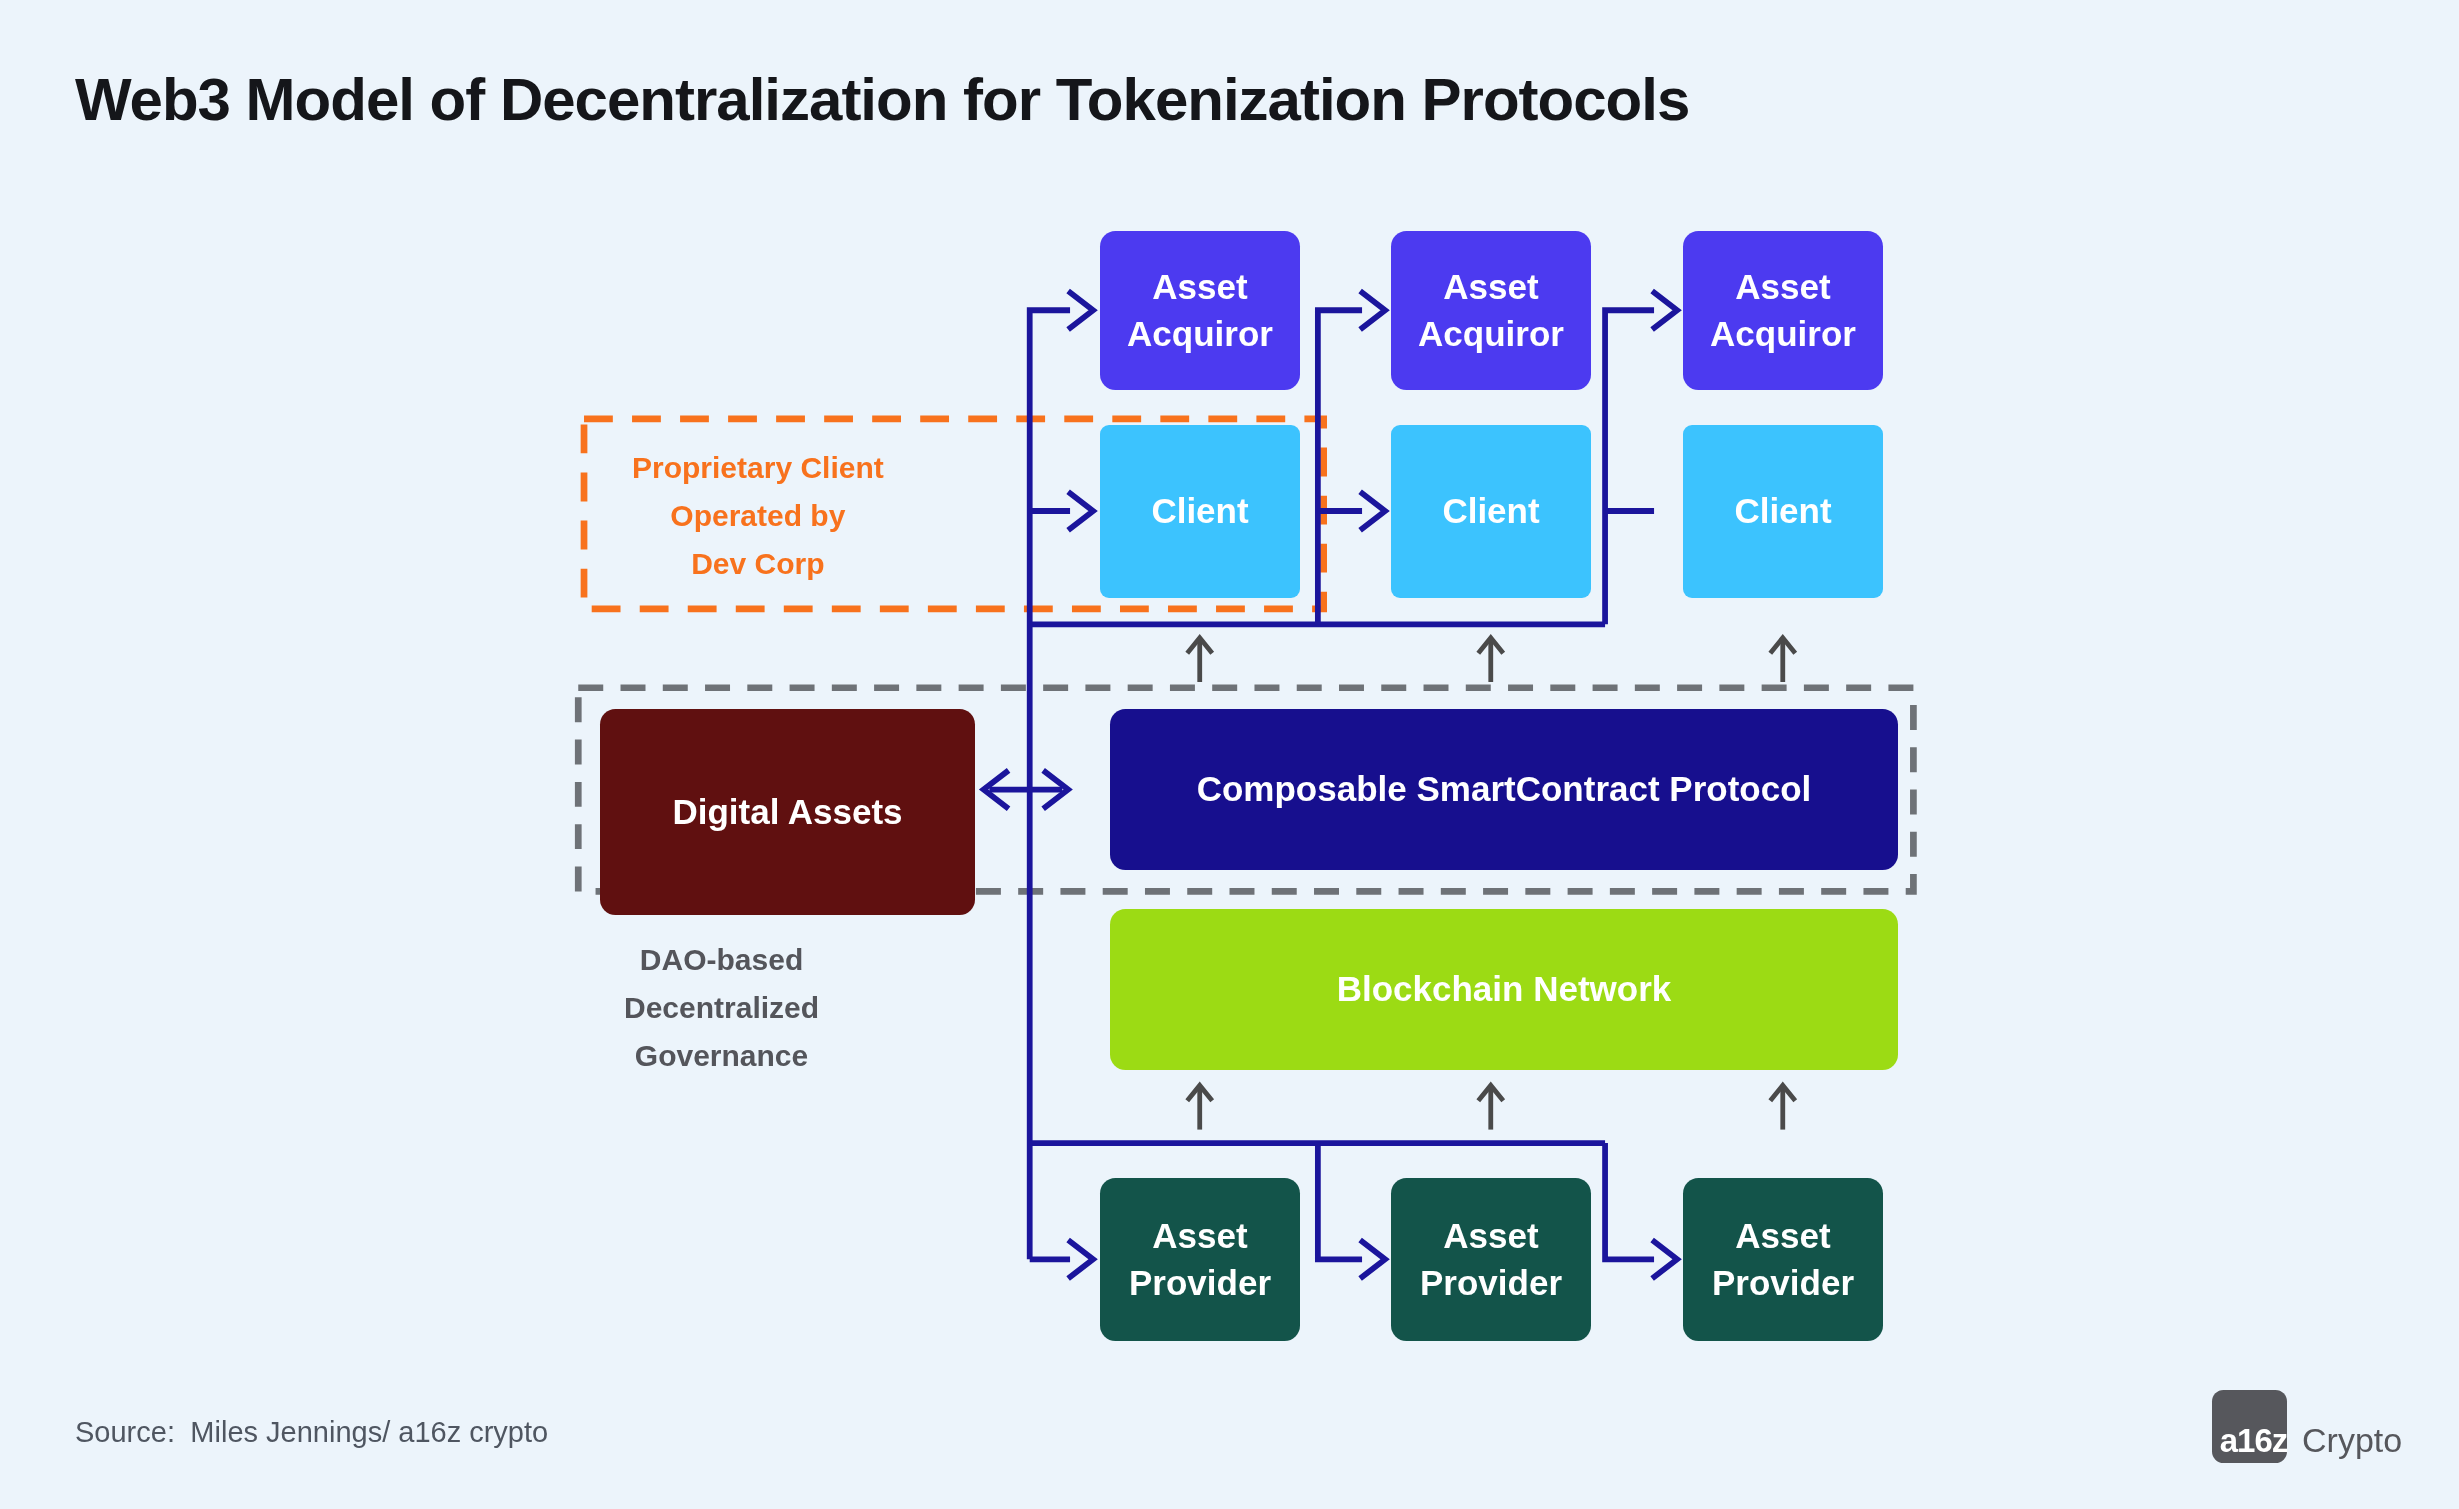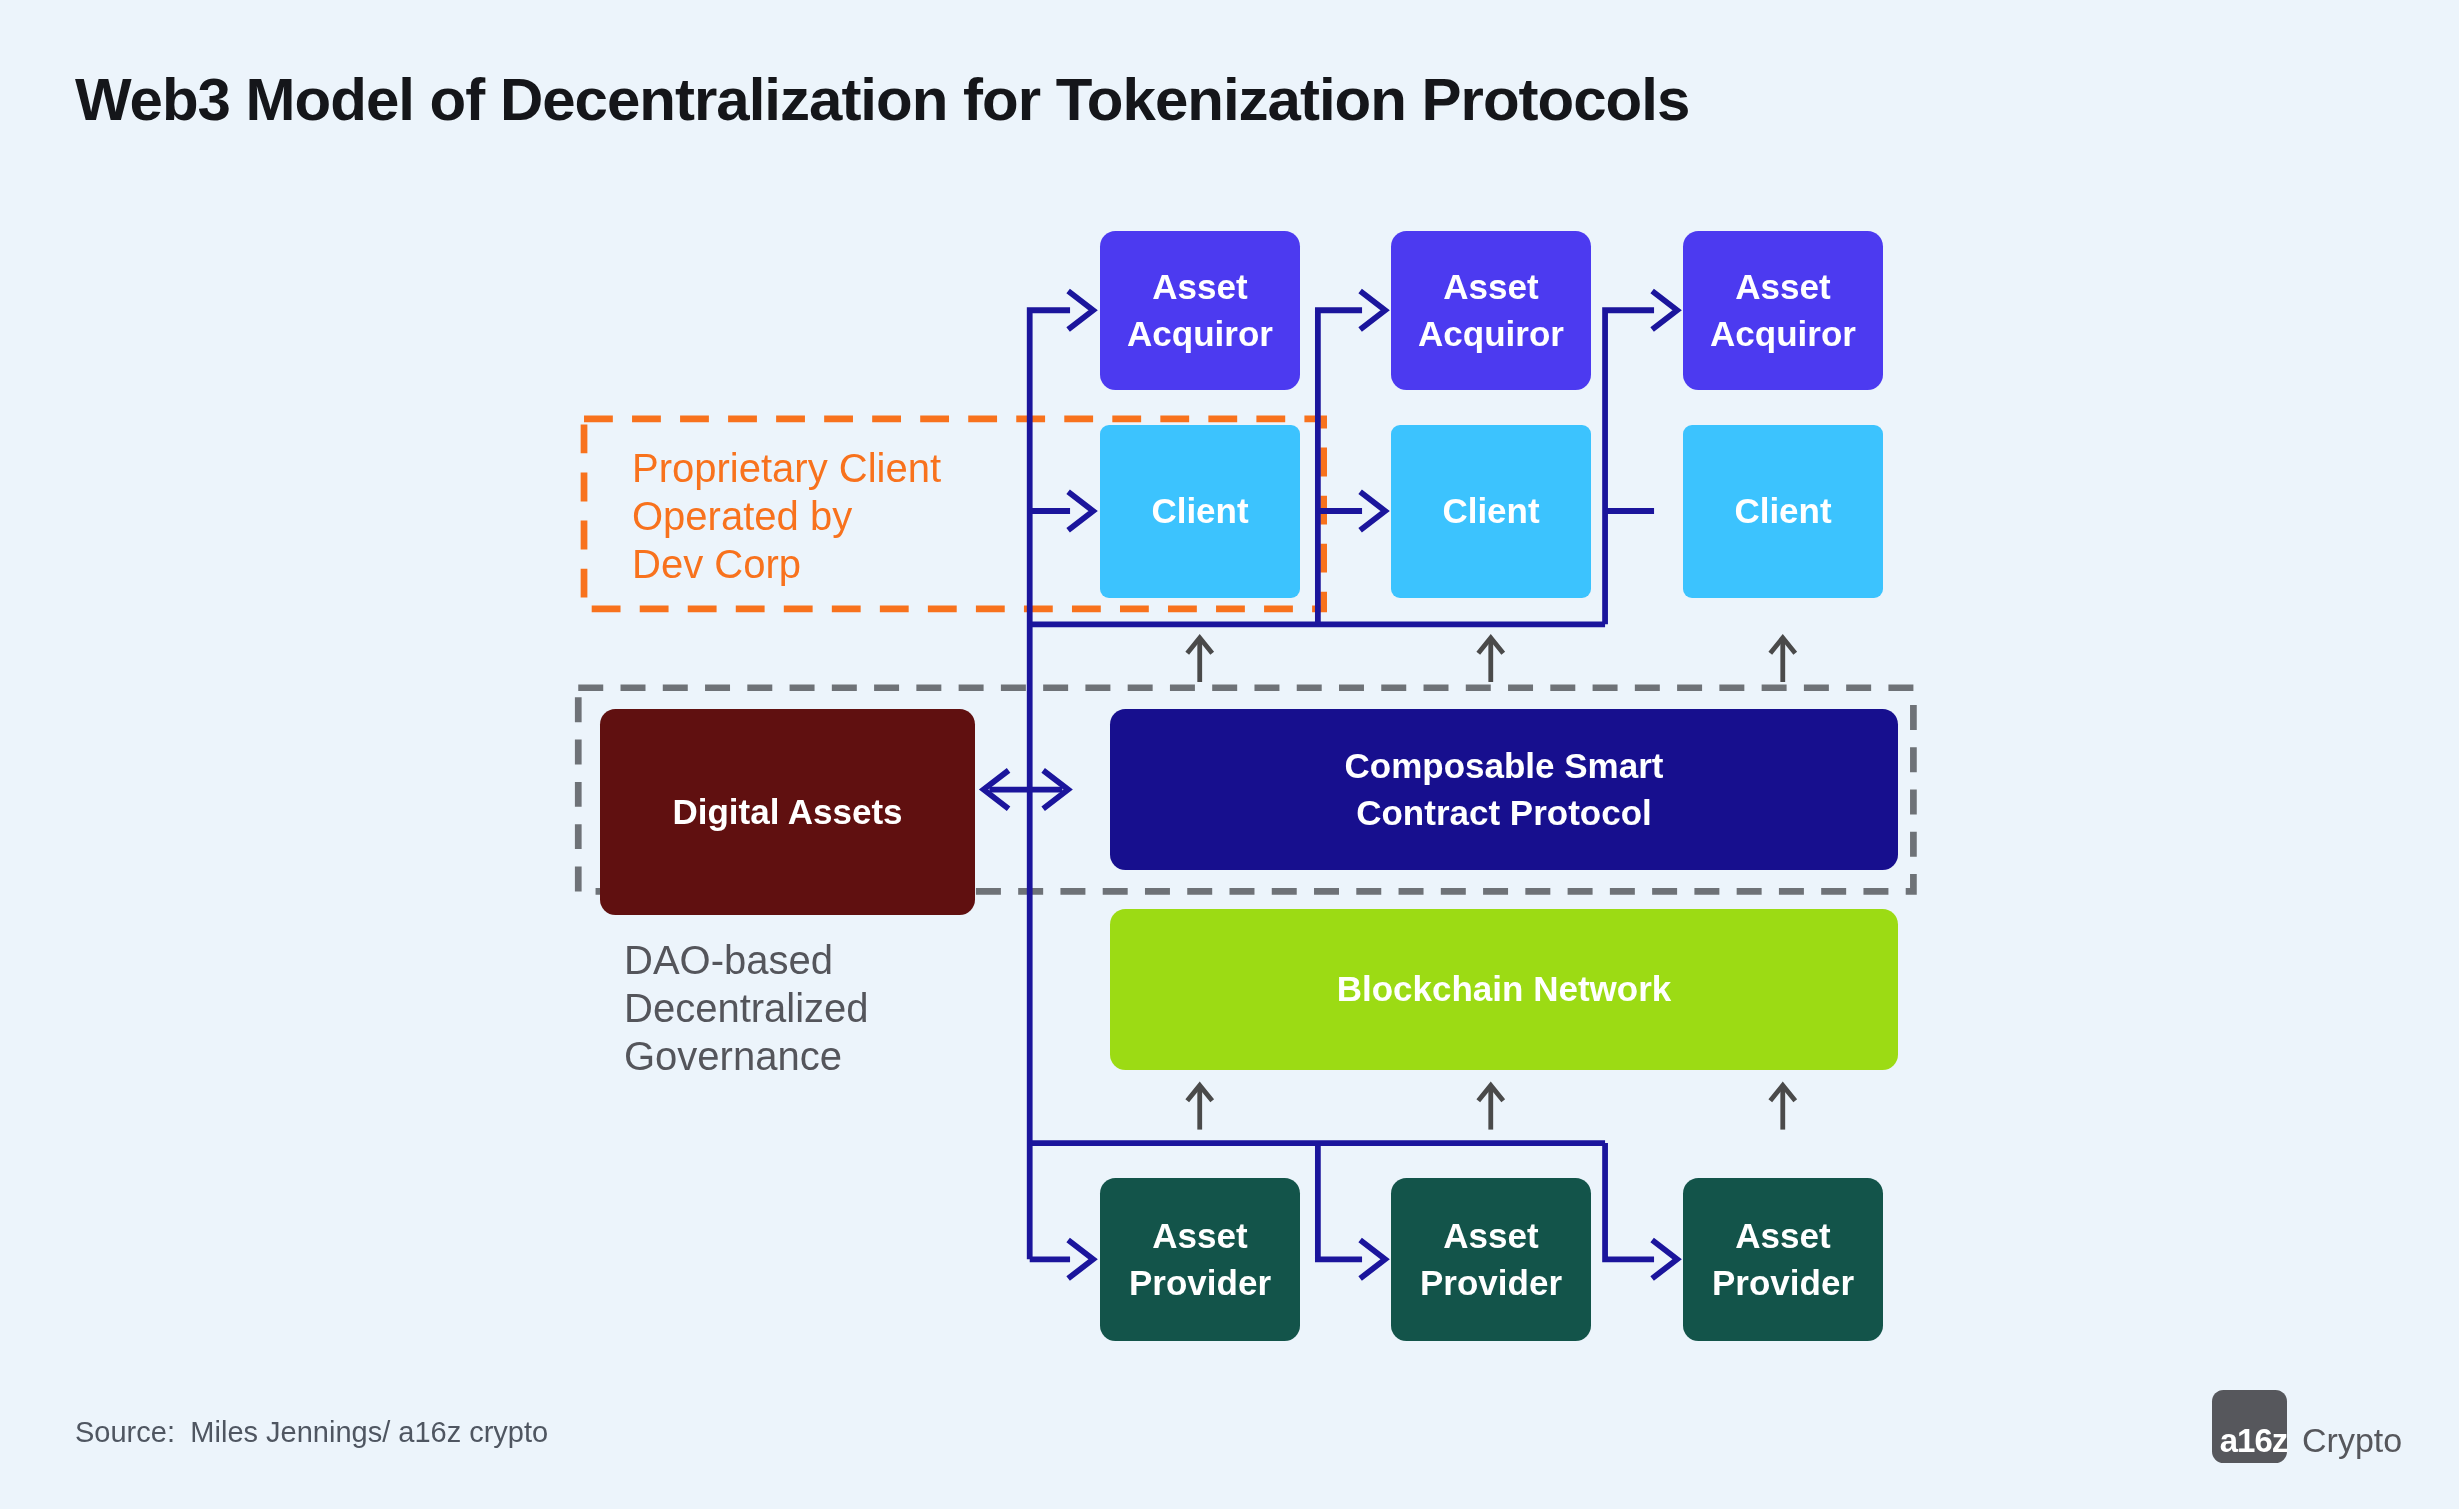--- a/index.html
+++ b/index.html
@@ -24,24 +24,24 @@
     border-radius:15.4px;
     line-height:1.32;
   }
   .node .lbl{display:block;}
   .small-node{width:200px;height:159px;font-size:35px;padding:0 14px;box-sizing:border-box;}
   .acquiror{top:231px;background:#4C3AF0;}
   .client{top:425px;height:173px;background:#3CC3FE;border-radius:9px;}
   .provider{top:1178px;height:163px;background:#13544A;}
   .col1{left:1100px;} .col2{left:1391px;} .col3{left:1683px;}
   .digital{left:600px;top:709px;width:375px;height:206px;background:#601010;font-size:35px;}
-  .protocol{left:1110px;top:709px;width:788px;height:161px;background:#170F8E;font-size:35px;flex-direction:column;}
+  .protocol{left:1110px;top:709px;width:788px;height:161px;background:#170F8E;font-size:35px;}
   .blockchain{left:1110px;top:909px;width:788px;height:161px;background:#9CDB14;font-size:35px;}
   .note{
-    position:absolute;font-size:40px;font-weight:400;line-height:48px;
+    position:absolute;font-size:30px;font-weight:700;line-height:48px;text-align:center;
   }
   .note-orange{left:632px;top:444px;color:#F8721D;}
   .note-gray{left:624px;top:936px;color:#54555B;}
   .source{
     position:absolute;left:75px;top:1416px;
     font-size:29px;color:#4F5661;font-weight:400;
   }
   .source .src-val{margin-left:15.4px;}
   .logo{
     position:absolute;left:2212px;top:1390px;

